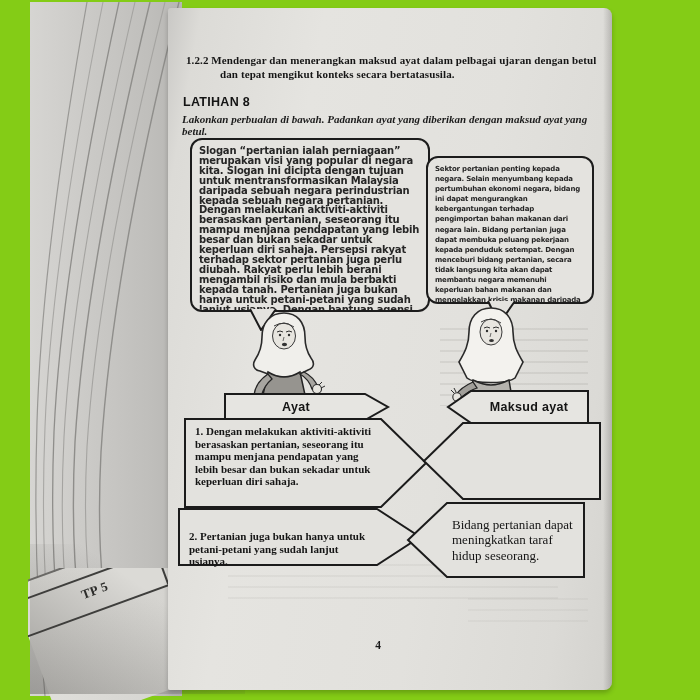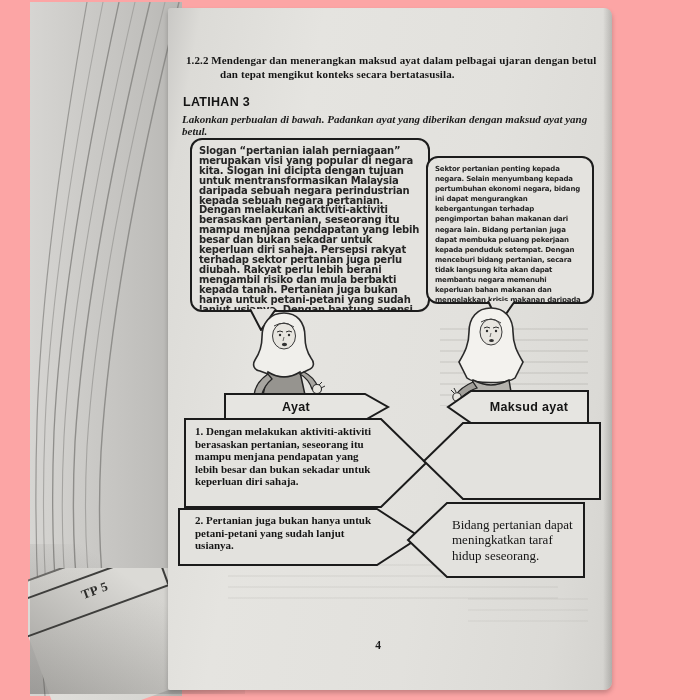--- a/index.html
+++ b/index.html
@@ -1,20 +1,20 @@
 <!DOCTYPE html>
 <html><head>
 <meta charset="utf-8">
 <style>
   html,body{margin:0;padding:0;}
   body{
     width:700px;height:700px;background:#ffffff;overflow:hidden;
     font-family:"Liberation Serif", serif;
   }
-  .photo{position:relative;width:700px;height:700px;background:#fca5a5;}
+  .photo{position:relative;width:700px;height:700px;background:#84cc16;}
 
   
   .page-stack{
     position:absolute;left:30px;top:2px;width:152px;height:694px;
     background:linear-gradient(to right,#d6d5d2 0%,#c9c8c5 45%,#bfbebb 80%,#b7b6b3 100%);
   }
   .page-stack svg{position:absolute;inset:0;width:100%;height:100%;}
   .stack-shadow{
     position:absolute;left:30px;bottom:6px;width:215px;height:150px;
     background:linear-gradient(to top right,rgba(62,60,57,.38),rgba(62,60,57,0) 62%);
@@ -110,21 +110,21 @@
   .match-box{position:absolute;}
   .match-box svg{position:absolute;inset:0;overflow:visible;}
   .match-box .txt{position:absolute;color:#151515;}
   .box-ayat .txt{font:bold 11px/12.6px "Liberation Serif",serif;left:11px;top:7px;width:178px;}
   .box-maksud .txt{
     font:13px/15.5px "Liberation Serif",serif;
     left:46px;right:10px;top:0;bottom:0;display:flex;align-items:center;
   }
   .ayat-box-1{left:16px;top:410px;width:244px;height:90px;}
   .ayat-box-2{left:10px;top:500px;width:244px;height:58px;}
-  .ayat-box-2 .txt{top:6px;width:190px;margin-left:6px;}
+  .ayat-box-2 .txt{top:22px;width:190px;}
   .maksud-box-1{left:254px;top:414px;width:180px;height:78px;}
   .maksud-box-2{left:238px;top:494px;width:180px;height:76px;}
 
   .page-number{
     position:absolute;left:196px;top:631px;width:28px;text-align:center;
     font:bold 11.5px "Liberation Serif",serif;color:#1a1a1a;
   }
 
   
   .ghost{
@@ -162,21 +162,21 @@
   </div>
   <div class="stack-shadow"></div>
 
   <div class="main-page">
 
     <div class="ghost ghost-1"></div>
     <div class="ghost ghost-2"></div>
     <div class="ghost ghost-3"></div>
 
     <div class="section-heading">1.2.2 Mendengar dan menerangkan maksud ayat dalam pelbagai ujaran dengan betul dan tepat mengikut konteks secara bertatasusila.</div>
-    <div class="exercise-title">LATIHAN 3</div>
+    <div class="exercise-title">LATIHAN 8</div>
     <div class="exercise-instruction">Lakonkan perbualan di bawah. Padankan ayat yang diberikan dengan maksud ayat yang betul.</div>
 
     <div class="bubble bubble-left">Slogan “pertanian ialah perniagaan” merupakan visi yang popular di negara kita. Slogan ini dicipta dengan tujuan untuk mentransformasikan Malaysia daripada sebuah negara perindustrian kepada sebuah negara pertanian. Dengan melakukan aktiviti-aktiviti berasaskan pertanian, seseorang itu mampu menjana pendapatan yang lebih besar dan bukan sekadar untuk keperluan diri sahaja. Persepsi rakyat terhadap sektor pertanian juga perlu diubah. Rakyat perlu lebih berani mengambil risiko dan mula berbakti kepada tanah. Pertanian juga bukan hanya untuk petani-petani yang sudah lanjut usianya. Dengan bantuan agensi kerajaan seperti Institut Penyelidikan dan Kemajuan Pertanian Malaysia atau MARDI, kita telah berjaya untuk menghasilkan pelbagai variasi, klon, dan baka tanaman baharu dengan bantuan teknologi komunikasi maklumat (TMK) yang terkini.</div>
     <svg class="tail tail-left" viewBox="0 0 30 24">
       <path d="M2 0 L13 21 L28 0"></path>
     </svg>
 
     <div class="bubble bubble-right">Sektor pertanian penting kepada negara. Selain menyumbang kepada pertumbuhan ekonomi negara, bidang ini dapat mengurangkan kebergantungan terhadap pengimportan bahan makanan dari negara lain. Bidang pertanian juga dapat membuka peluang pekerjaan kepada penduduk setempat. Dengan menceburi bidang pertanian, secara tidak langsung kita akan dapat membantu negara memenuhi keperluan bahan makanan dan mengelakkan krisis makanan daripada berlaku.</div>
     <svg class="tail tail-right" viewBox="0 0 34 26">
       <path d="M4 0 L15 23 L31 0"></path>

